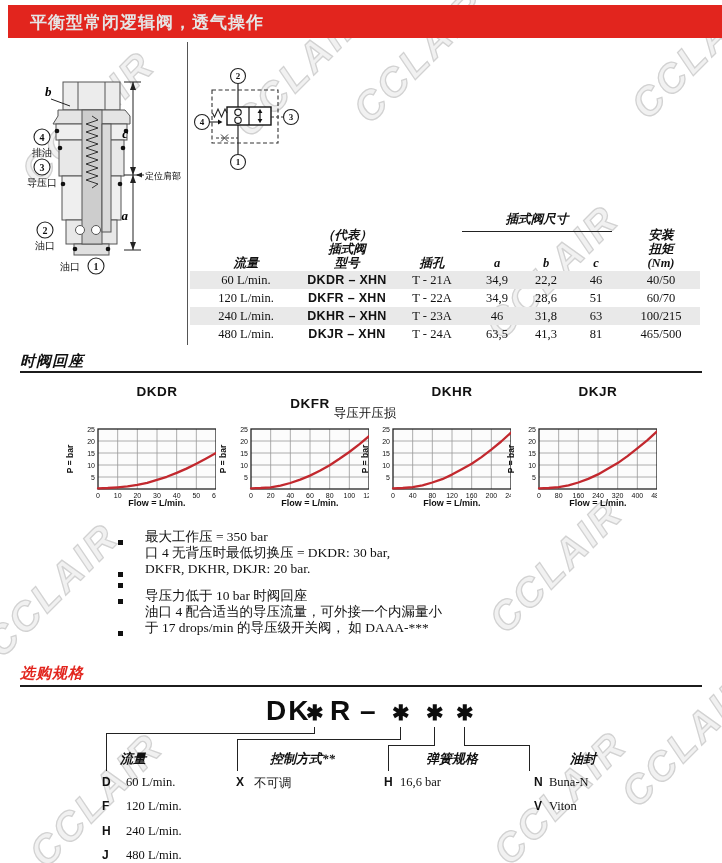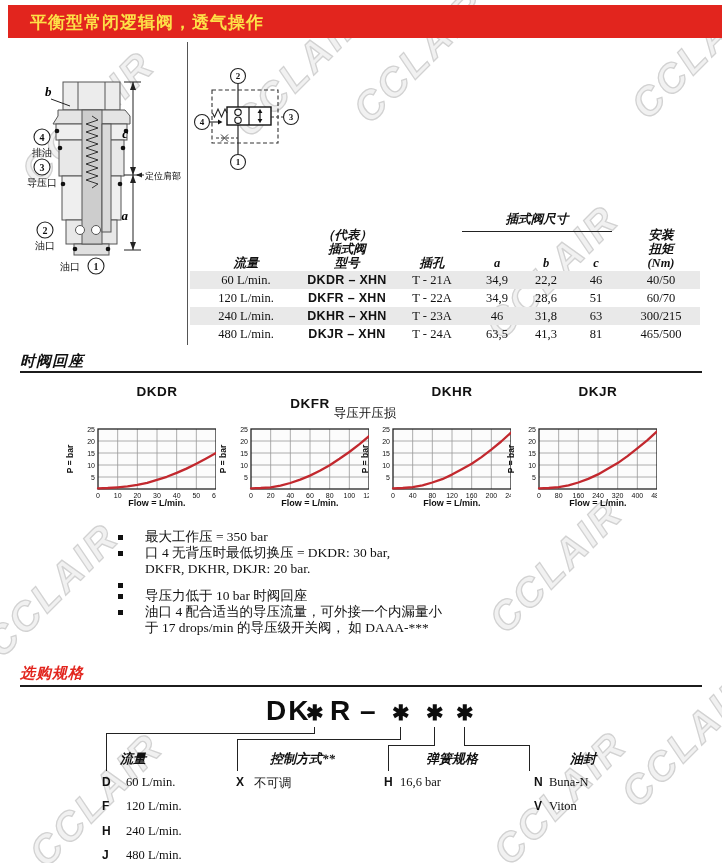--- a/index.html
+++ b/index.html
@@ -6,21 +6,21 @@
   .page{position:relative;width:722px;height:863px;background:#fff;overflow:hidden;
         font-family:"Liberation Serif",serif;color:#111;}
   .abs{position:absolute;}
   .watermark{position:absolute;transform:translate(-50%,-50%) rotate(-45deg);
         font:italic bold 40px "Liberation Sans",sans-serif;letter-spacing:3px;
         color:rgba(190,190,190,0.22);-webkit-text-stroke:1.3px #d2d2d2;
         white-space:nowrap;pointer-events:none;z-index:0;}
   .layer{position:absolute;inset:0;z-index:1;}
   .header-bar{position:absolute;left:8px;top:5px;width:714px;height:33px;}
   .header-title{margin:0;padding:6px 0 0 22px;font:bold 17px "Liberation Sans",sans-serif;
-        color:#fde047;letter-spacing:1px;}
+        color:#e5e5e5;letter-spacing:1px;}
   .v-divider{position:absolute;left:187px;top:42px;width:1px;height:303px;background:#555;}
   .sec-title{position:absolute;font:bold italic 15px "Liberation Serif",serif;letter-spacing:1px;}
   .rule{position:absolute;height:2px;background:#1c1c1c;}
   
   .spec-table{position:absolute;left:190px;top:205px;width:510px;height:140px;font-size:12.5px;}
   .dims-header{position:absolute;left:272px;top:6px;width:150px;text-align:center;
         font:bold italic 12.5px "Liberation Serif",serif;border-bottom:1.5px solid #222;padding-bottom:3px;}
   .cols-row{position:absolute;left:0;top:28px;width:510px;height:38px;display:flex;align-items:flex-end;}
   .hc{text-align:center;font:bold italic 12.5px "Liberation Serif",serif;
         white-space:pre-line;line-height:1.12;padding-bottom:1px;}
@@ -29,21 +29,21 @@
   .rows{position:absolute;left:0;top:66px;width:510px;}
   .t-row{display:flex;height:18px;align-items:center;}
   .t-row>div{text-align:center;}
   .cell-model{font:bold 12.5px "Liberation Sans",sans-serif;letter-spacing:0.3px;}
   
   .chart-title{position:absolute;width:120px;text-align:center;
         font:bold 13.5px "Liberation Sans",sans-serif;letter-spacing:0.5px;}
   .charts-subtitle{position:absolute;left:290px;top:405px;width:150px;text-align:center;font-size:12.5px;}
   
   .notes{position:absolute;left:112px;top:529px;width:566px;}
-  .note{display:flex;}
+  .note{display:flex;align-items:flex-end;}
   .note .sq{width:5px;height:5px;background:#111;margin:6px 22px 0 6px;flex:none;}
   .note .txt{font-size:13.5px;line-height:16px;white-space:pre-line;}
   
   .code-txt{position:absolute;font:bold 28px "Liberation Sans",sans-serif;letter-spacing:2px;color:#0d0d0d;}
   .code-star{position:absolute;font:bold 21px "Liberation Sans",sans-serif;color:#0d0d0d;}
   .conn{position:absolute;border:0 solid #222;}
   .ord-header{position:absolute;font:bold italic 13px "Liberation Serif",serif;white-space:nowrap;}
   .opt-code{position:absolute;font:bold 12px "Liberation Sans",sans-serif;}
   .opt-val{position:absolute;font:12.5px "Liberation Serif",serif;white-space:nowrap;}
   svg text{font-family:"Liberation Serif",serif;}
@@ -214,21 +214,21 @@
             <div class="c5">51</div>
             <div class="c6">60/70</div>
           </div>
           <div class="t-row " style="background: rgb(233, 233, 233);">
             <div class="c0">240 L/min.</div>
             <div class="c1 cell-model">DKHR – XHN</div>
             <div class="c2">T - 23A</div>
             <div class="c3">46</div>
             <div class="c4">31,8</div>
             <div class="c5">63</div>
-            <div class="c6">300/215</div>
+            <div class="c6">100/215</div>
           </div>
           <div class="t-row">
             <div class="c0">480 L/min.</div>
             <div class="c1 cell-model">DKJR – XHN</div>
             <div class="c2">T - 24A</div>
             <div class="c3">63,5</div>
             <div class="c4">41,3</div>
             <div class="c5">81</div>
             <div class="c6">465/500</div>
           </div>

